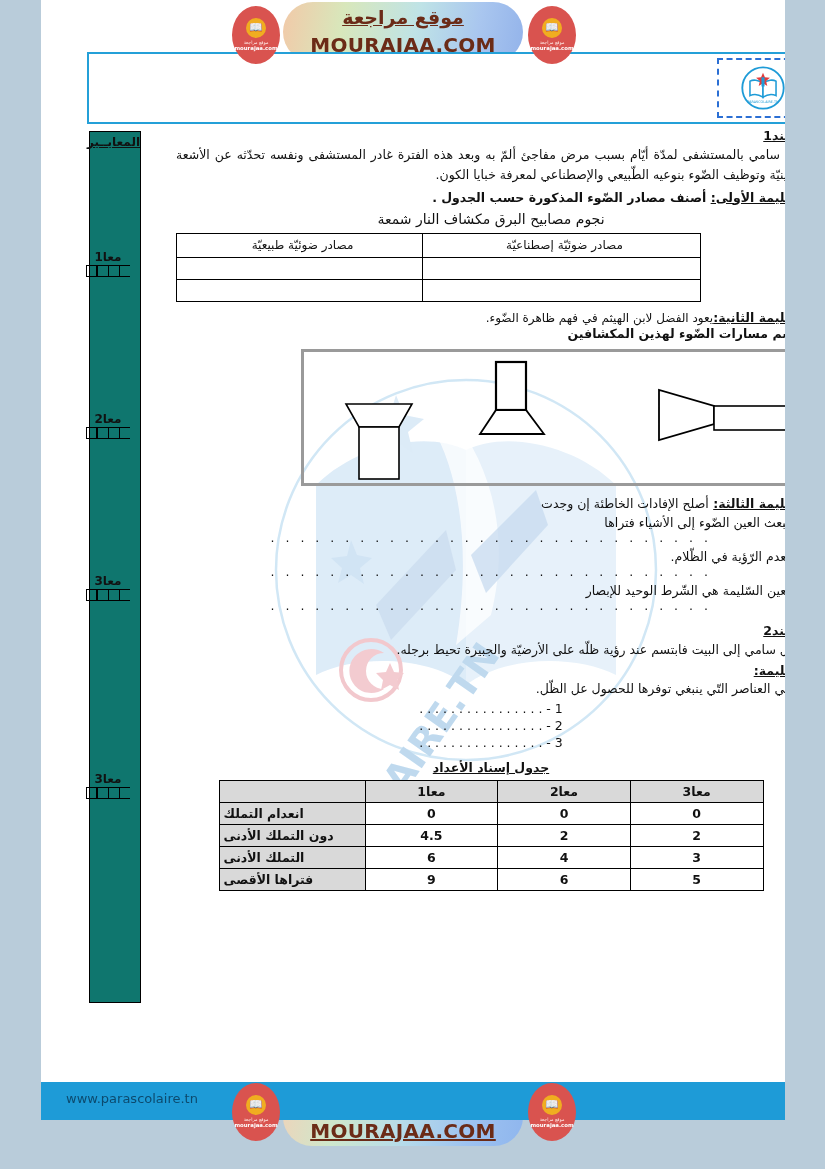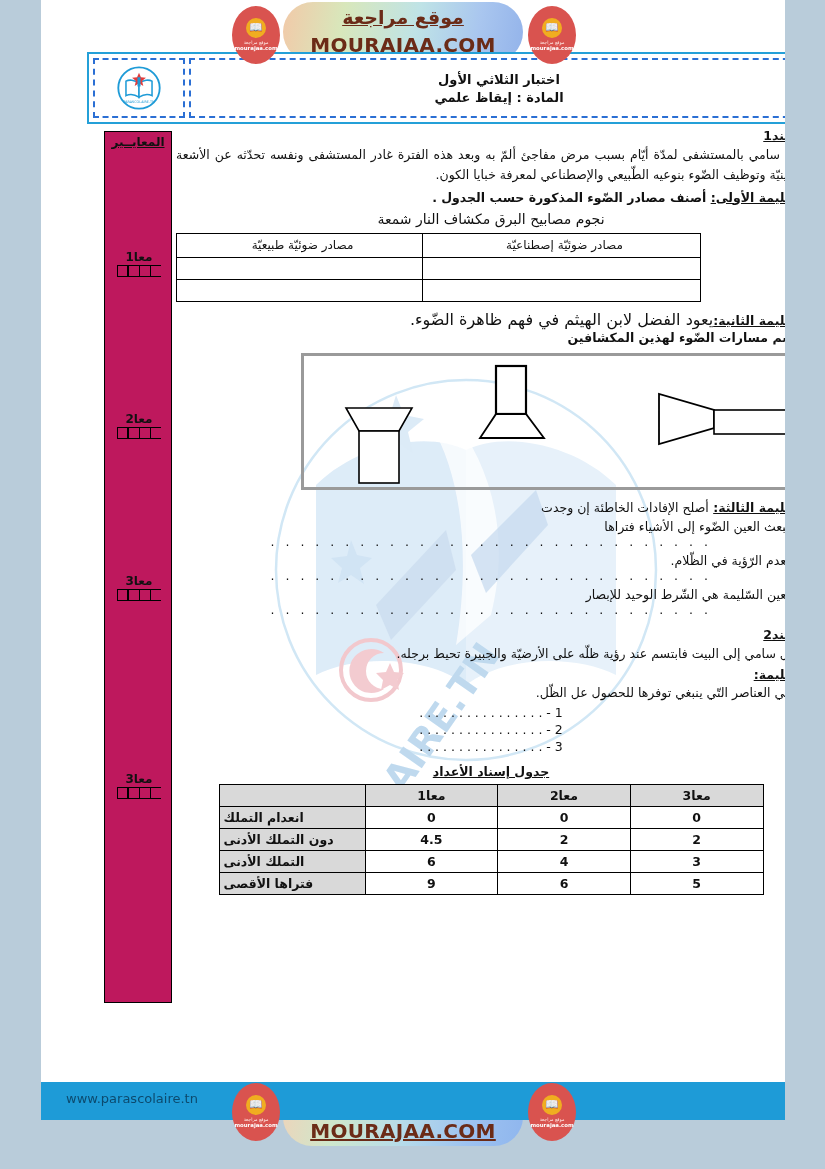--- a/index.html
+++ b/index.html
@@ -93,24 +93,24 @@
   .hb-mid  { flex:1; }
   .hb-logo { width:92px; }
   .hb-year div { font-size:13.5px; font-weight:bold; color:#111; line-height:1.45; }
   .hb-mid .l1 { font-size:13px; font-weight:bold; color:#111; margin-bottom:3px;}
   .hb-mid .l2 { font-size:13px; font-weight:bold; color:#111; }
 
   .school-logo { width:46px; height:46px; }
 
   
   .criteria {
-    position:absolute; left:63px; top:131px;
-    width:68px; height:872px;
+    position:absolute; left:48px; top:131px;
+    width:52px; height:872px;
     border:1px solid #000;
-    background:#be185d;
+    background:#0f766e;
     z-index:20;
   }
   .crit-title {
     text-align:center; font-size:12px; font-weight:bold;
     text-decoration:underline; margin-top:3px; letter-spacing:1px;
     color:#111;
   }
   .crit-item { position:absolute; width:64px; text-align:center; }
   .crit-label { font-size:12px; font-weight:bold; color:#111; margin-bottom:1px; }
   .crit-boxes { display:flex; justify-content:center; }
@@ -209,24 +209,20 @@
     <path d="M215 200 L280 135 L292 170 L230 238 Z" fill="#c2d7ee" opacity=".7"></path>
     <path d="M140 40 l8 20 20 4 -16 13 5 21 -17 -12 -18 11 6 -20 -15 -14 21 -3 z" fill="#dbeaf7"></path>
     <path d="M95 185 l6 15 15 3 -12 10 4 16 -13 -9 -13 8 4 -15 -11 -10 16 -2 z" fill="#cfe3f4"></path>
     <circle cx="115" cy="315" r="30" fill="none" stroke="#f2c6cb" stroke-width="4"></circle>
     <path d="M128 298 a22 22 0 1 0 0 36 a17 17 0 1 1 0 -36 z" fill="#f3c9ce"></path>
     <path d="M134 308 l4 9 10 1 -7 7 2 10 -9 -5 -9 5 2 -10 -7 -7 10 -1 z" fill="#f3c9ce"></path>
     <text x="245" y="300" fill="#bcd8ee" font-size="38" font-weight="bold" font-family="'DejaVu Sans','Liberation Sans',sans-serif" transform="rotate(-55 245 300)">PARASCOLAIRE.TN</text>
   </svg>
 
   <div class="header-box">
-    <div class="hb-cell hb-mid">
-      <div class="l1">اختبار الثلاثي الأول</div>
-      <div class="l2">المادة  : إيقاظ علمي</div>
-    </div>
     <div class="hb-cell hb-logo">
       <svg class="school-logo" viewBox="0 0 60 60">
         <circle cx="30" cy="30" r="27" fill="#fff" stroke="#1e9bd7" stroke-width="2.4"></circle>
         <path d="M30 24 C24 19 17 19 13 21 L13 40 C17 38 24 38 30 42 Z" fill="#fff" stroke="#1e9bd7" stroke-width="2"></path>
         <path d="M30 24 C36 19 43 19 47 21 L47 40 C43 38 36 38 30 42 Z" fill="#fff" stroke="#1e9bd7" stroke-width="2"></path>
         <path d="M30 10 l2.5 6 6.5 .6 -5 4.4 1.6 6.4 -5.6 -3.6 -5.6 3.6 1.6 -6.4 -5 -4.4 6.5 -.6 z" fill="#e23b3b"></path>
         <rect x="28" y="16" width="4" height="12" fill="#1e9bd7"></rect>
         <text x="30" y="50" font-size="4.4" fill="#1e9bd7" text-anchor="middle" font-family="'DejaVu Sans','Liberation Sans',sans-serif">PARASCOLAIRE.TN</text>
       </svg>
     </div>
@@ -299,21 +295,21 @@
         <td></td>
       </tr>
       <tr>
         <td></td>
         <td></td>
       </tr>
     </tbody>
       </table>
 
     <div class="instr" style="margin-top:8px;">
-      <u>التّعليمة الثانية:</u><span style="font-weight:normal;font-size:16px;">يعود الفضل لابن الهيثم في فهم ظاهرة الضّوء.</span>
+      <u>التّعليمة الثانية:</u><span style="font-weight:normal;font-size:12px;">يعود الفضل لابن الهيثم في فهم ظاهرة الضّوء.</span>
     </div>
     <div class="instr" style="margin-top:1px;">أرسم مسارات الضّوء  لهذين المكشافين</div>
 
     <div class="diagram">
       <svg width="499" height="131" viewBox="0 0 499 131">
 
         <g>
           <polygon points="42,52 108,52 95,75 55,75" fill="#fff" stroke="#000" stroke-width="1.6"></polygon>
           <rect x="55" y="75" width="40" height="52" fill="#fff" stroke="#000" stroke-width="1.6"></rect>
         </g>

